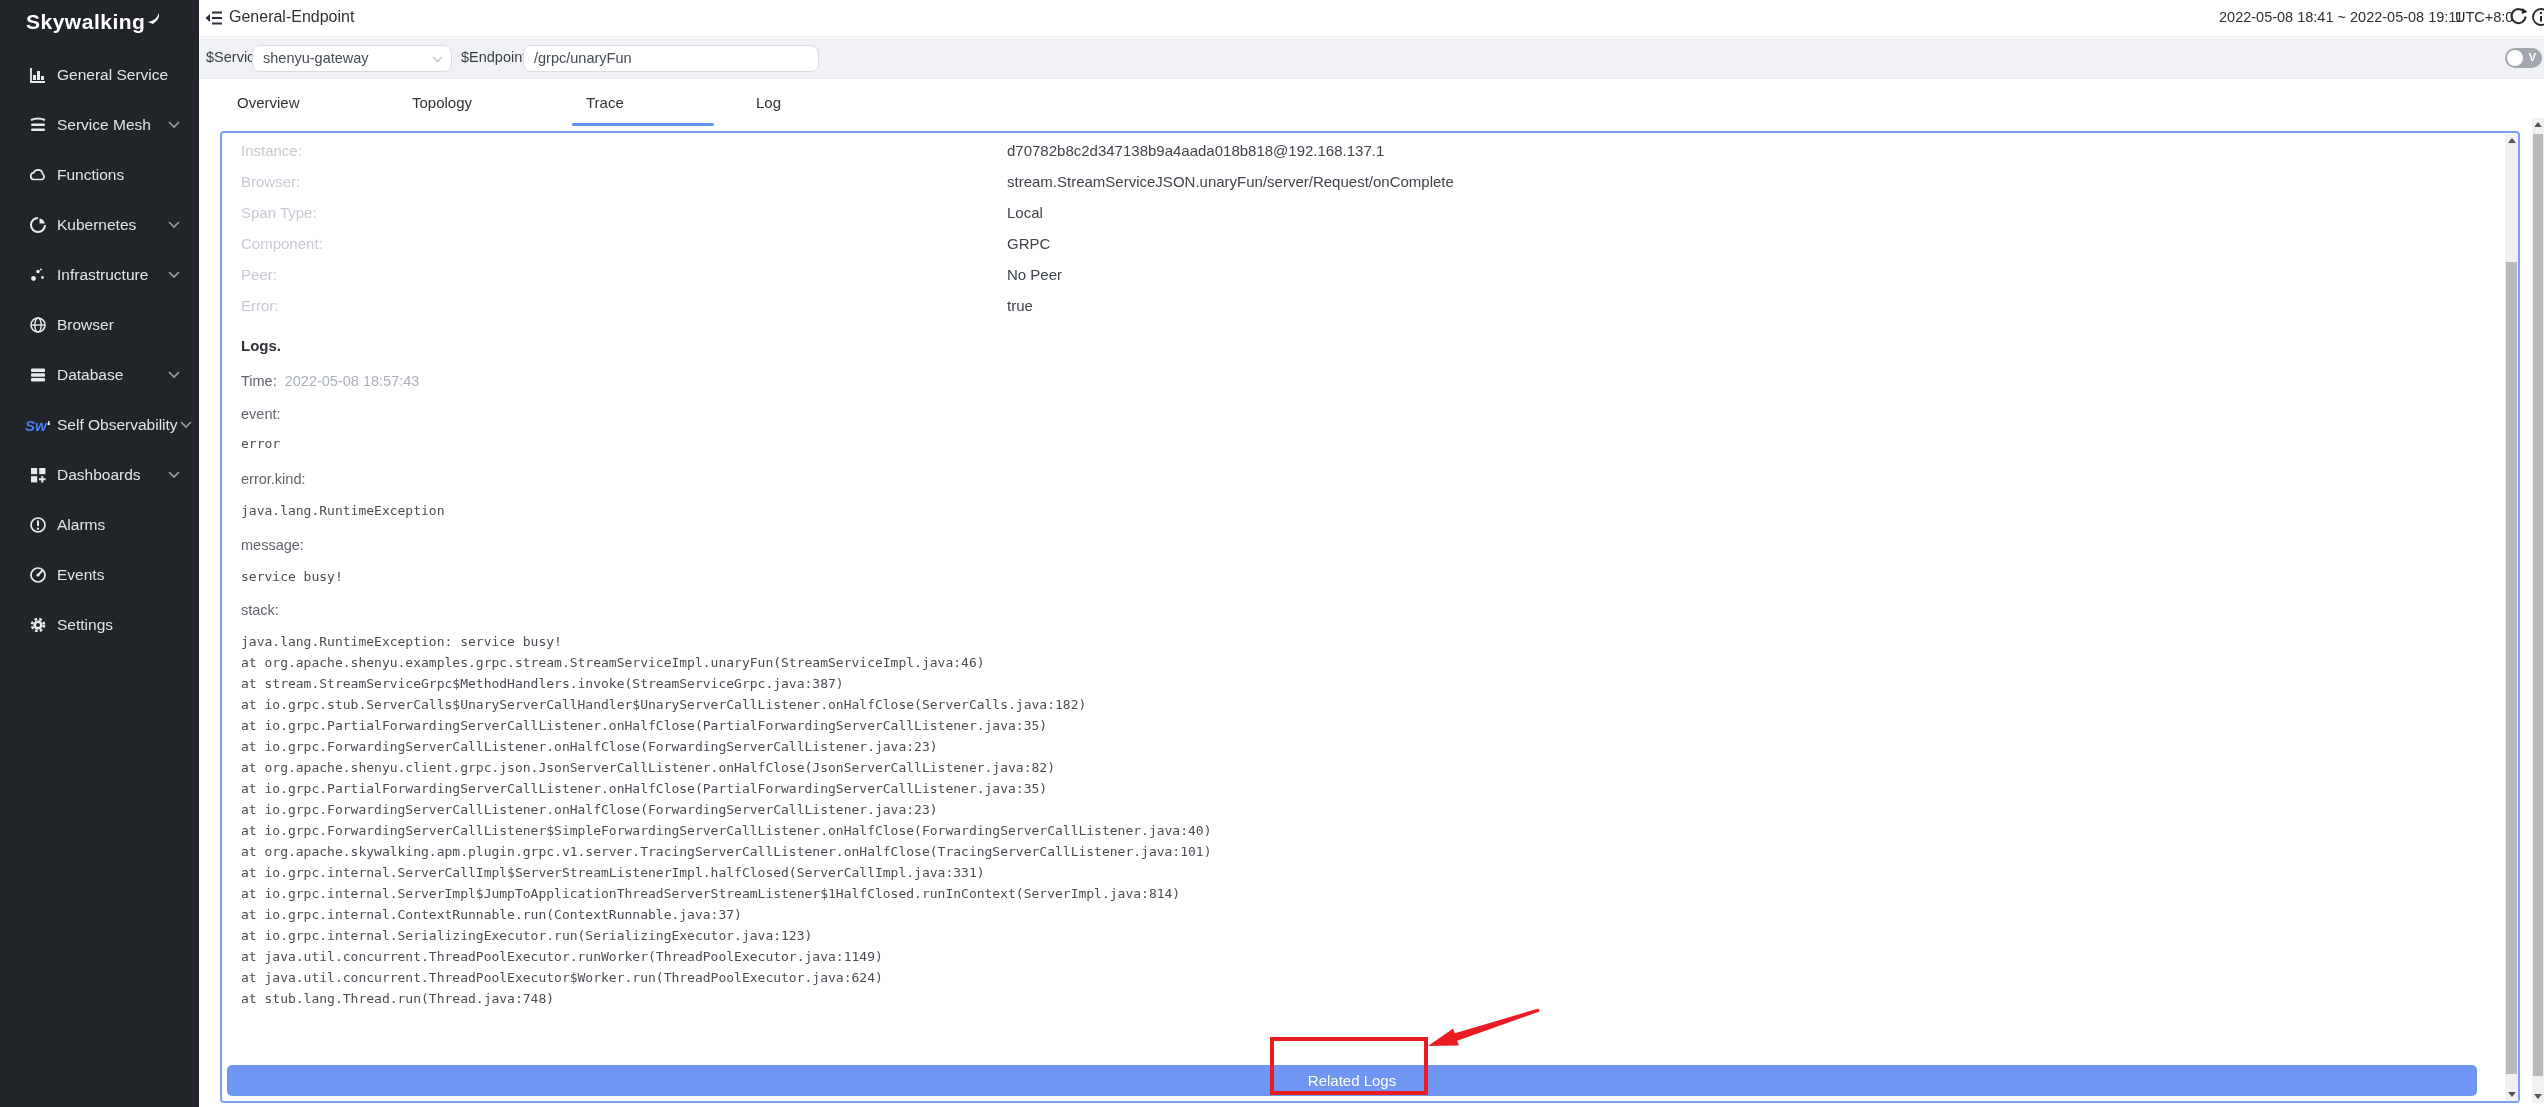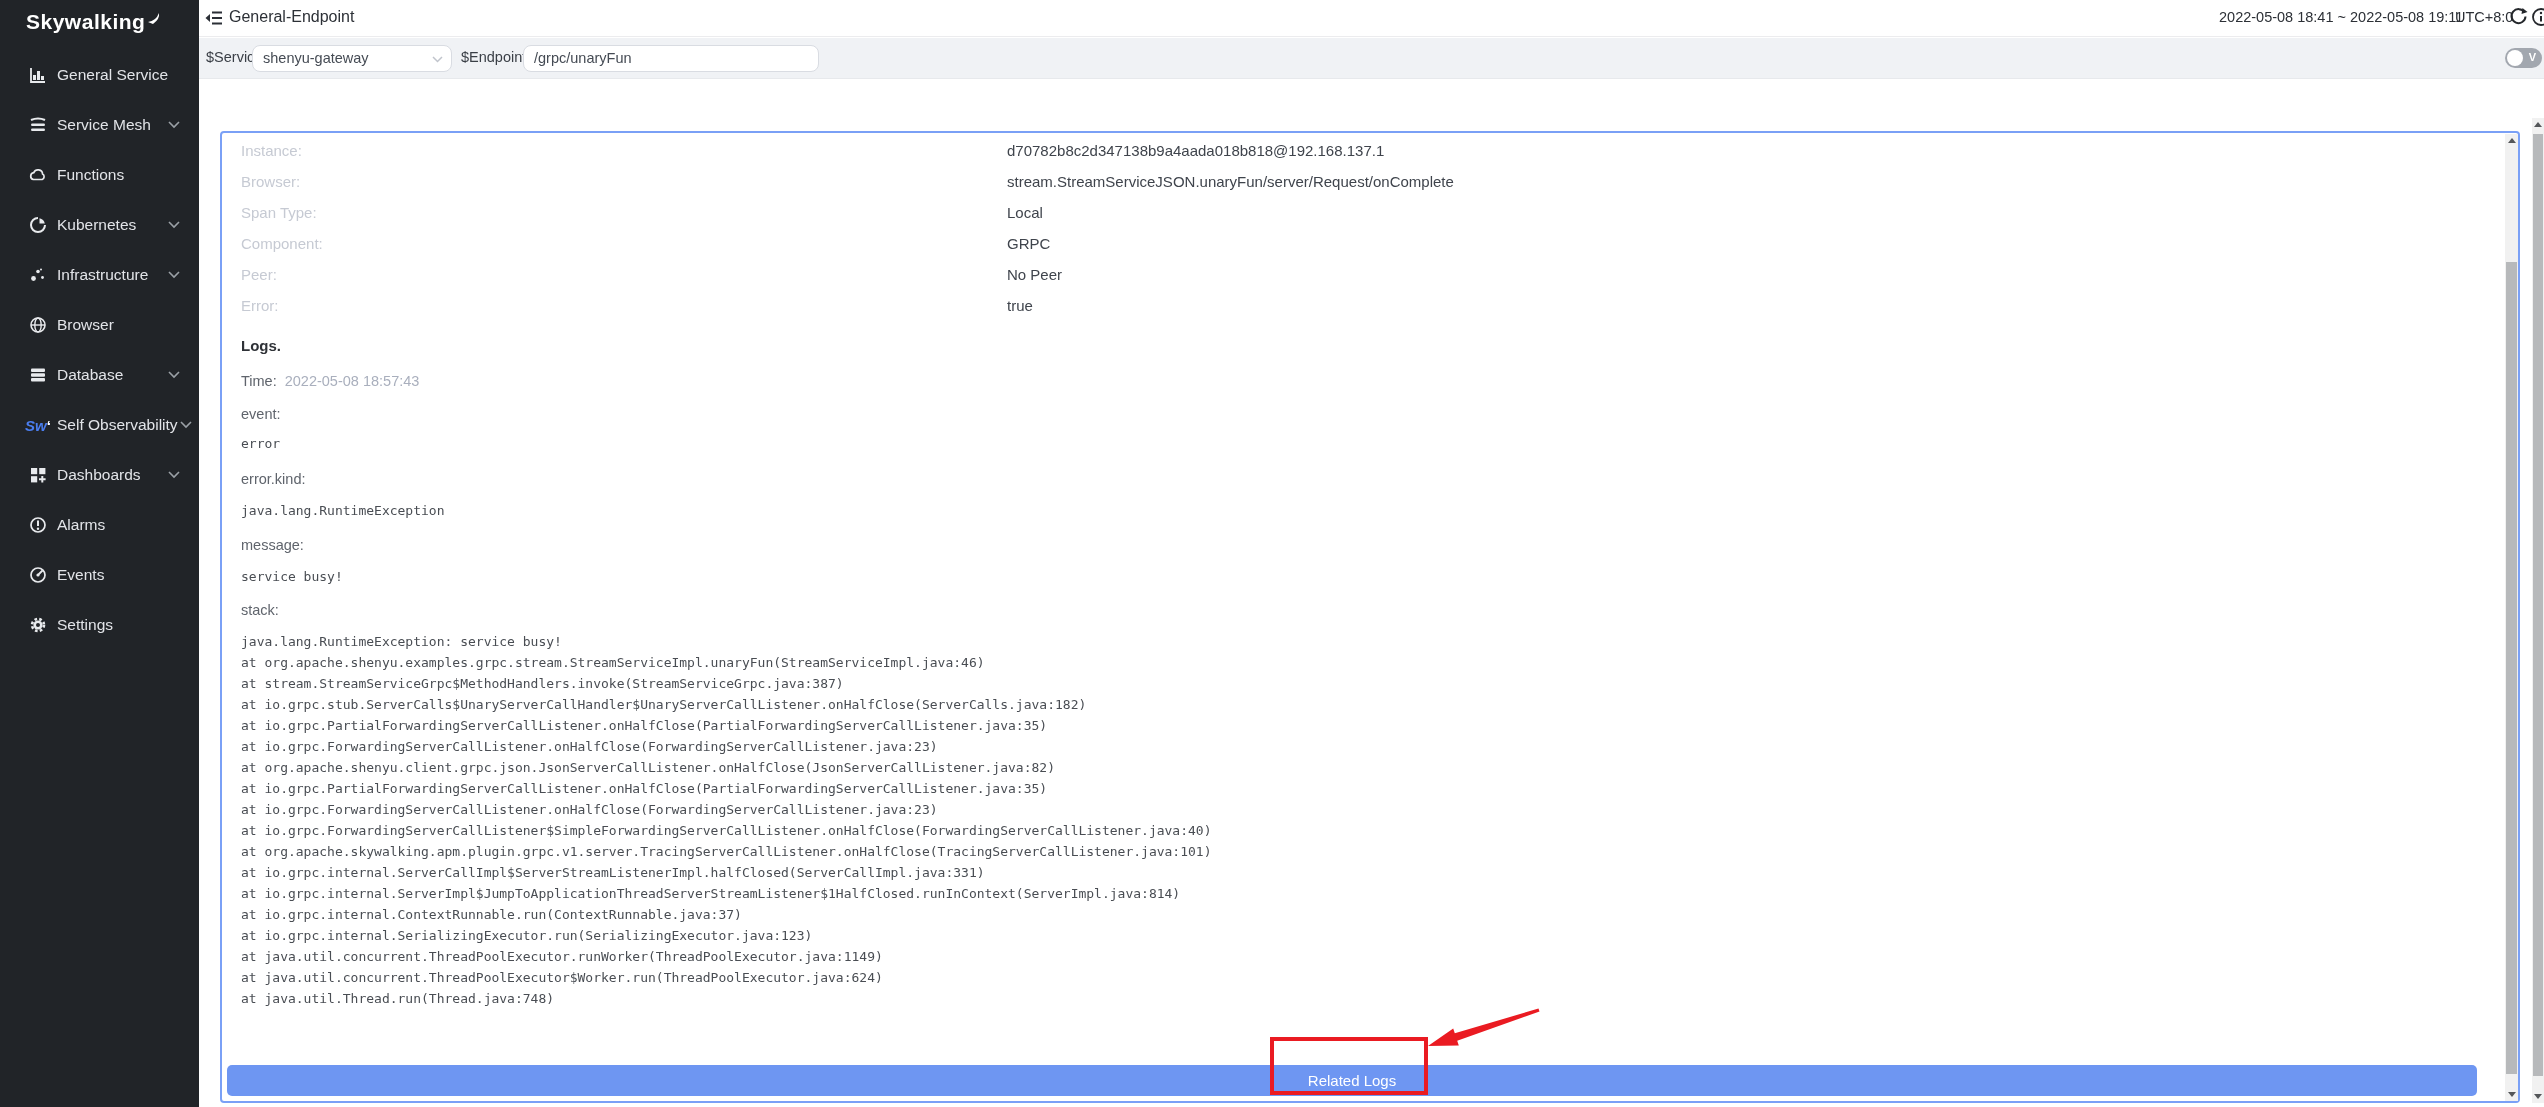--- a/index.html
+++ b/index.html
@@ -297,20 +297,27 @@
       <span class="tb-label" style="left:262px;" data-name="endpoint-label">$Endpoint</span>
       <div class="tb-box" style="left:324px; width:296px;" data-name="endpoint-input">
         <span data-name="endpoint-input-value">/grpc/unaryFun</span>
       </div>
       <div class="toggle" data-name="auto-refresh-toggle">
         <span class="knob" data-name="toggle-knob"></span>
         <span class="tlabel" data-name="toggle-label">V</span>
       </div>
     </div>
 
+    <div class="tabs" data-name="tab-strip">
+      <span class="tab" style="left:38px;" data-name="tab-overview">Overview</span>
+      <span class="tab" style="left:213px;" data-name="tab-topology">Topology</span>
+      <span class="tab" style="left:387px;" data-name="tab-trace">Trace</span>
+      <span class="tab" style="left:557px;" data-name="tab-log">Log</span>
+      <span class="tab-underline" data-name="active-tab-underline"></span>
+    </div>
 
     <div class="panel" data-name="span-detail-panel">
       <div class="panel-content" data-name="span-detail-content">
 
         <div class="kv-row" data-name="span-field-row">
           <span class="kv-label" data-name="field-label">Instance:</span>
           <span class="kv-value" data-name="field-value">d70782b8c2d347138b9a4aada018b818@192.168.137.1</span>
         </div>
         <div class="kv-row" data-name="span-field-row">
           <span class="kv-label" data-name="field-label">Browser:</span>
@@ -359,21 +366,21 @@
           <div class="stack-line" data-name="stack-line">at io.grpc.PartialForwardingServerCallListener.onHalfClose(PartialForwardingServerCallListener.java:35)</div>
           <div class="stack-line" data-name="stack-line">at io.grpc.ForwardingServerCallListener.onHalfClose(ForwardingServerCallListener.java:23)</div>
           <div class="stack-line" data-name="stack-line">at io.grpc.ForwardingServerCallListener$SimpleForwardingServerCallListener.onHalfClose(ForwardingServerCallListener.java:40)</div>
           <div class="stack-line" data-name="stack-line">at org.apache.skywalking.apm.plugin.grpc.v1.server.TracingServerCallListener.onHalfClose(TracingServerCallListener.java:101)</div>
           <div class="stack-line" data-name="stack-line">at io.grpc.internal.ServerCallImpl$ServerStreamListenerImpl.halfClosed(ServerCallImpl.java:331)</div>
           <div class="stack-line" data-name="stack-line">at io.grpc.internal.ServerImpl$JumpToApplicationThreadServerStreamListener$1HalfClosed.runInContext(ServerImpl.java:814)</div>
           <div class="stack-line" data-name="stack-line">at io.grpc.internal.ContextRunnable.run(ContextRunnable.java:37)</div>
           <div class="stack-line" data-name="stack-line">at io.grpc.internal.SerializingExecutor.run(SerializingExecutor.java:123)</div>
           <div class="stack-line" data-name="stack-line">at java.util.concurrent.ThreadPoolExecutor.runWorker(ThreadPoolExecutor.java:1149)</div>
           <div class="stack-line" data-name="stack-line">at java.util.concurrent.ThreadPoolExecutor$Worker.run(ThreadPoolExecutor.java:624)</div>
-          <div class="stack-line" data-name="stack-line">at java.util.Thread.run(Thread.java:748)</div>
+          <div class="stack-line" data-name="stack-line">at stub.lang.Thread.run(Thread.java:748)</div>
         </div>
 
         <div class="related-btn" data-name="related-logs-button">Related Logs</div>
 
       </div>
     </div>
   </div>
 
   <div class="vscroll scroll-inner" data-name="panel-scrollbar">
     <span class="arr" style="top:0;" data-name="scroll-up-icon">

